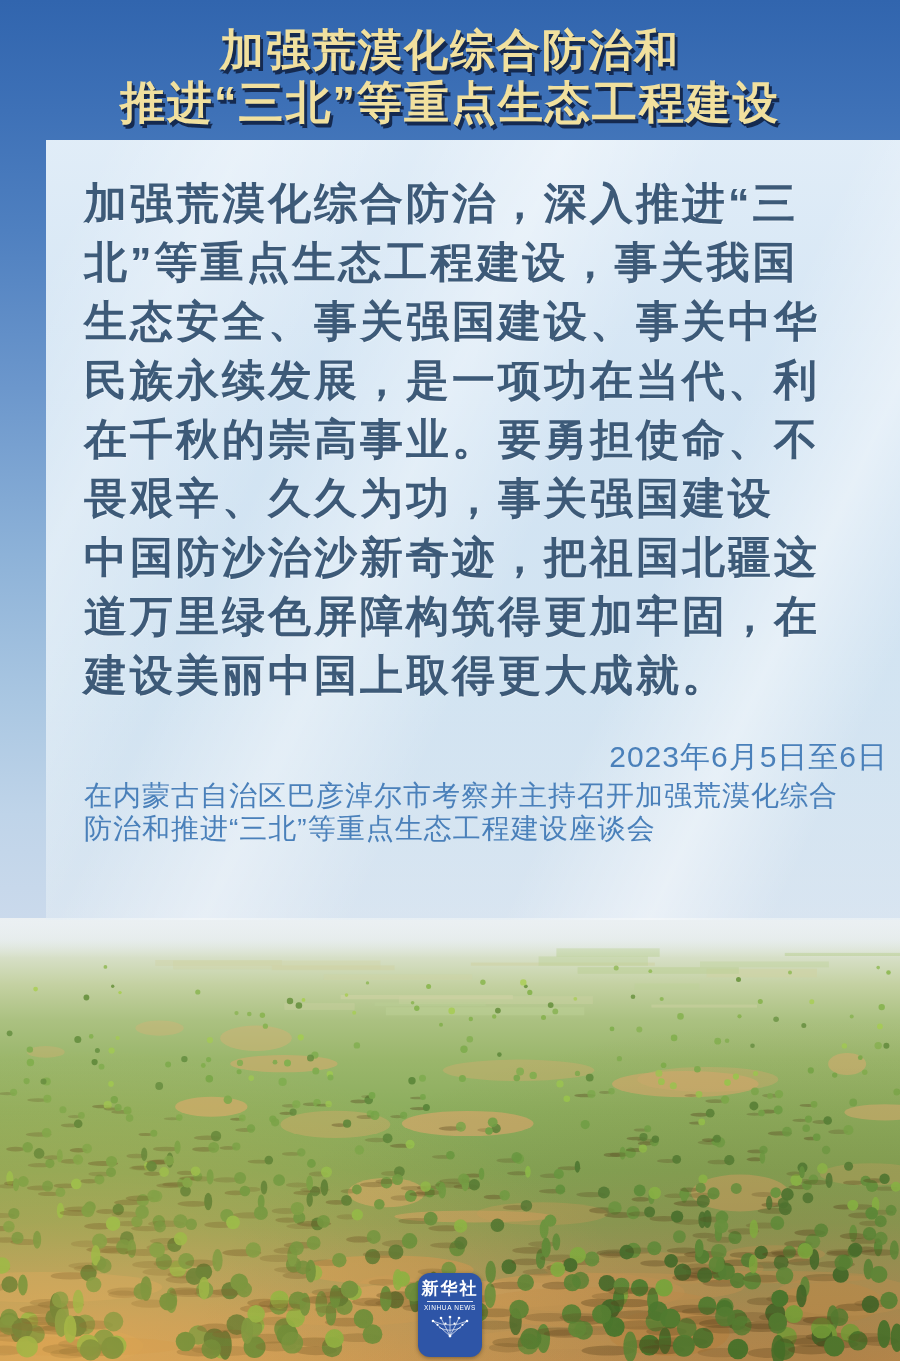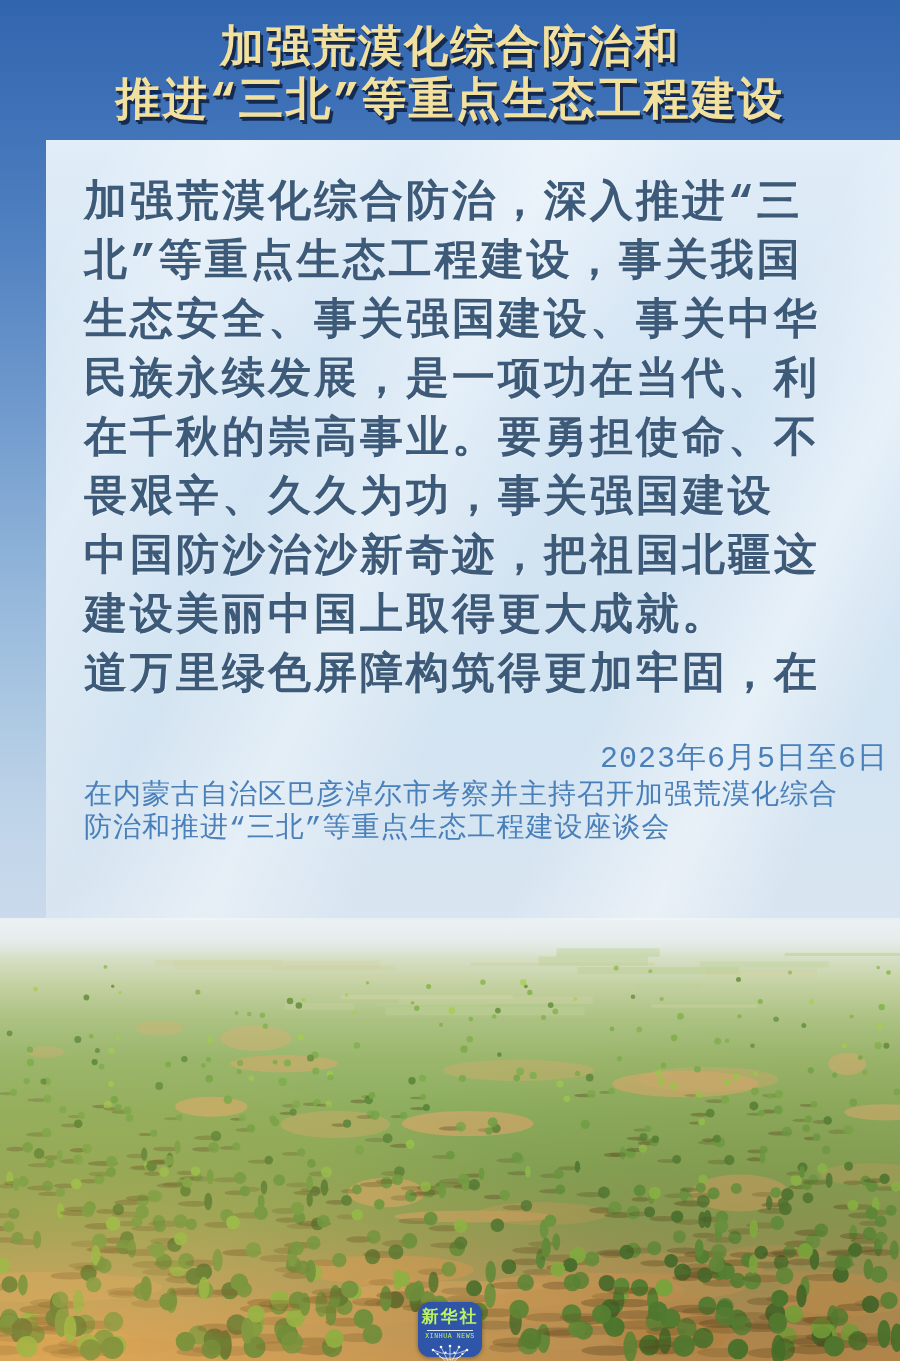--- a/index.html
+++ b/index.html
@@ -5,21 +5,20 @@
   * { margin: 0; padding: 0; box-sizing: border-box; }
   html, body { width: 900px; background: #222; }
   body { font-family: "Liberation Sans", sans-serif; }
 
   .poster {
     position: relative;
     width: 900px;
     height: 1361px;
     overflow: hidden;
     background: #3a6fb5;
-    font-family: Liberation Mono, monospace;
   }
 
   
   .sky {
     position: absolute;
     left: 0; top: 0; width: 900px; height: 925px;
     background: linear-gradient(180deg,
       #3165ae 0%, #3e71b7 12%, #4f80c0 25%,
       #6c97cc 42%, #8db2d8 60%, #aac7e2 76%,
       #bfd4e9 88%, #cbdaec 100%);
@@ -128,26 +127,26 @@
       radial-gradient(ellipse at 92% 100%, rgba(110,65,20,0.22), rgba(110,65,20,0) 55%),
       linear-gradient(180deg, rgba(235,240,243,0.85) 0%, rgba(235,240,243,0) 9%);
     pointer-events: none;
   }
 
   
   .logo {
     position: absolute;
     left: 50%; bottom: 4px;
     transform: translateX(-50%);
-    width: 64px; height: 55px;
+    width: 64px; height: 84px;
     background: #2e55a7;
     border-radius: 12px;
     box-shadow: 0 1px 4px rgba(0,0,0,0.35);
     text-align: center;
-    color: #bef264;
+    color: #ffffff;
     padding-top: 7px;
     z-index: 4;
   }
   .logo-cn { font-size: 17px; font-weight: bold; letter-spacing: 2px; line-height: 18px; }
   .logo-divider { width: 46px; height: 1px; background: rgba(255,255,255,0.85); margin: 3px auto 2px auto; }
   .logo-en { font-size: 6.5px; letter-spacing: 0.6px; line-height: 7px; }
   .logo-globe { display: block; margin: 3px auto 0 auto; }
 </style>
 </head>
 <body>
@@ -163,22 +162,22 @@
 
   <div class="quote-card">
     <div class="quote-body">
       <div class="quote-line">加强荒漠化综合防治，深入推进“三</div>
       <div class="quote-line">北”等重点生态工程建设，事关我国</div>
       <div class="quote-line">生态安全、事关强国建设、事关中华</div>
       <div class="quote-line">民族永续发展，是一项功在当代、利</div>
       <div class="quote-line">在千秋的崇高事业。要勇担使命、不</div>
       <div class="quote-line">畏艰辛、久久为功，事关强国建设</div>
       <div class="quote-line">中国防沙治沙新奇迹，把祖国北疆这</div>
+      <div class="quote-line">道万里绿色屏障构筑得更加牢固，在</div>
       <div class="quote-line">建设美丽中国上取得更大成就。</div>
-      <div class="quote-line">道万里绿色屏障构筑得更加牢固，在</div>
 
 
       <div class="event-date">2023年6月5日至6日</div>
       <div class="event-context">在内蒙古自治区巴彦淖尔市考察并主持召开加强荒漠化综合</div>
       <div class="event-context">防治和推进“三北”等重点生态工程建设座谈会</div>
     </div>
   </div>
 
   <div class="photo">
     <svg class="photo-trees" viewBox="0 0 900 443" preserveAspectRatio="none" xmlns="http://www.w3.org/2000/svg">

